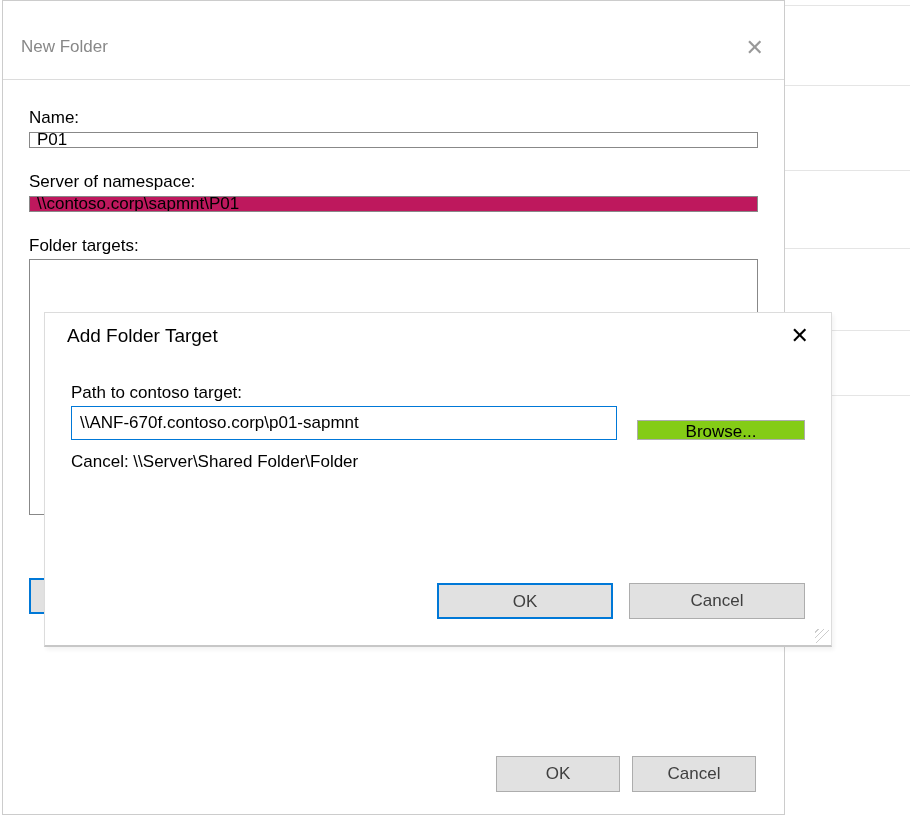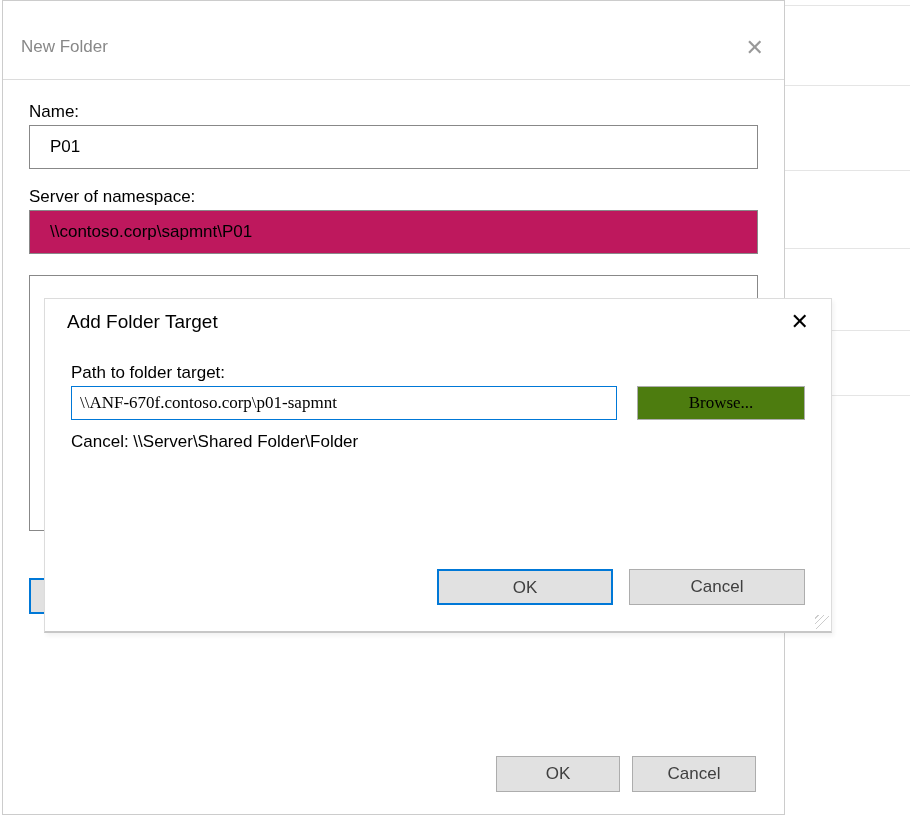--- a/index.html
+++ b/index.html
@@ -61,27 +61,28 @@
     line-height: 1;
     cursor: pointer;
   }
 
   .dlg-newfolder .body {
     padding: 22px 26px 10px 26px;
   }
   .label {
     font-size: 17px;
     color: #000;
+    margin-top: 6px;
     margin-bottom: 3px;
   }
   .input {
     width: 100%;
-    height: 44px;
+    height: 16px;
     border: 1px solid #888;
-    padding: 4px 20px;
+    padding: 4px 7px;
     font-family: inherit;
     font-size: 17px;
     outline: none;
     background: #fff;
   }
   .readonly {
     background: #be185d;
     color: #000;
   }
   .gap { height: 18px; }
@@ -127,21 +128,21 @@
     left: 26px;
     bottom: 200px;
     height: 36px;
     background: #e1e1e1;
   }
 
   
   .dlg-addtarget {
     position: absolute;
     left: 44px;
-    top: 298px;
+    top: 312px;
     width: 788px;
     height: 335px;
     background: #fff;
     border: 1px solid #dcdcdc;
     border-bottom: 2px solid #c7c7c7;
     box-shadow: 2px 3px 4px rgba(0,0,0,0.05);
   }
   .dlg-addtarget .titlebar {
     height: 46px;
     display: flex;
@@ -160,36 +161,35 @@
     padding: 0 12px;
   }
   .dlg-addtarget .body {
     padding: 18px 26px 10px 26px;
   }
   .row-path {
     display: flex;
     gap: 20px;
     align-items: flex-end;
     margin-top: 3px;
-    font-family: Liberation Serif, serif;
   }
   .input-focused {
     flex: 1;
     height: 34px;
     border: 1px solid #0078d7;
     padding: 4px 8px;
     font-family: inherit;
     font-size: 17px;
     outline: none;
   }
   .browse-btn {
     width: 168px;
-    height: 34px;
+    height: 20px;
     border: 1px solid #adadad;
-    background: #4d7c0f;
+    background: #84cc16;
     font-family: inherit;
     font-size: 17px;
     cursor: pointer;
   }
   .example {
     margin-top: 12px;
     font-size: 17px;
     color: #000;
   }
   .btnrow-add {
@@ -233,38 +233,39 @@
   </div>
   <div class="body">
     <div class="label">Name:</div>
     <input class="input" value="P01" style="">
 
     <div class="gap"></div>
     <div class="label">Server of namespace:</div>
     <input class="input readonly" readonly="" value="\\contoso.corp\sapmnt\P01" style="">
 
     <div class="gap"></div>
+    <div class="label">Folder targets:</div>
     <div class="listbox-frag"></div>
   </div>
 
   <div class="btn-default--partial"></div>
 
   <div class="btnrow-bottom">
     <div class="btn">OK</div>
     <div class="btn">Cancel</div>
   </div>
 </div>
 
 <div class="dlg-addtarget">
   <div class="titlebar">
     <div class="title">Add Folder Target</div>
     <div class="close-x">✕</div>
   </div>
   <div class="body">
-    <div class="label">Path to folder target:</div>
+    <div class="label">Path to contoso target:</div>
     <div class="row-path">
       <input class="input-focused" value="\\ANF-670f.contoso.corp\p01-sapmnt" style="">
       <button class="browse-btn">Browse...</button>
     </div>
     <div class="example">Cancel: \\Server\Shared Folder\Folder</div>
   </div>
   <div class="btnrow-add">
     <div class="btn btn-wide btn-default">OK</div>
     <div class="btn btn-wide">Cancel</div>
   </div>

